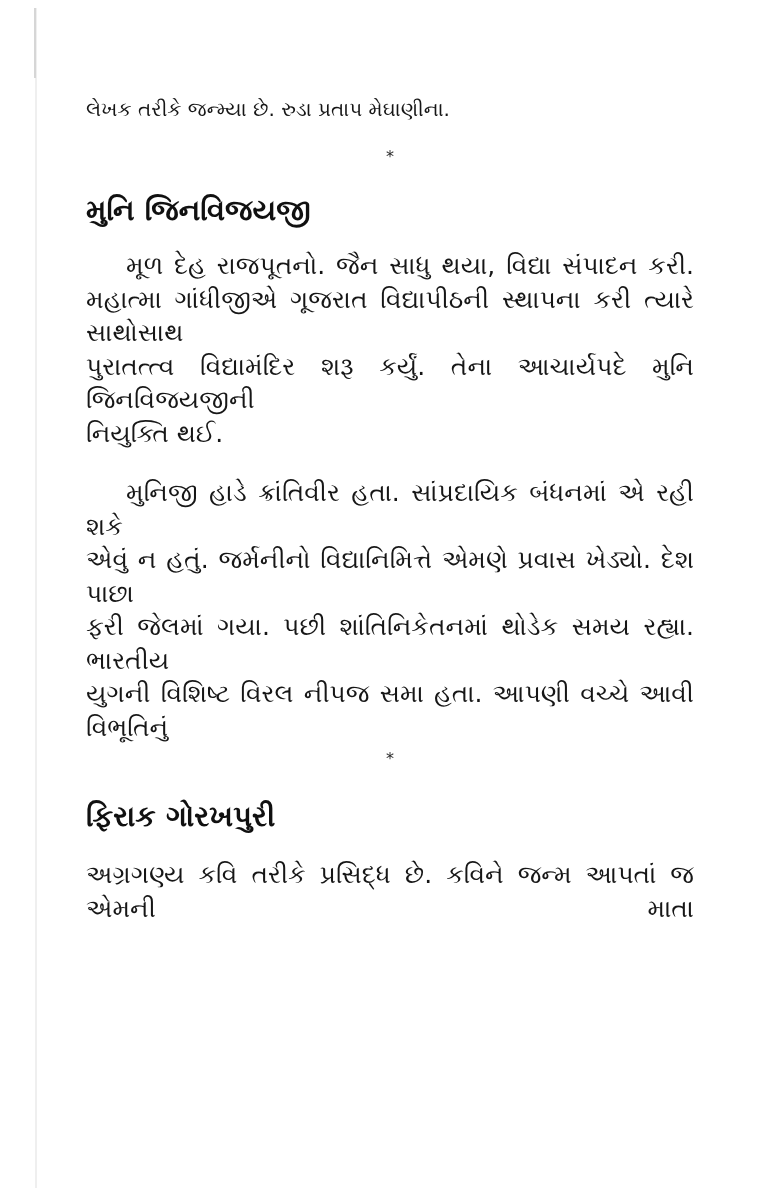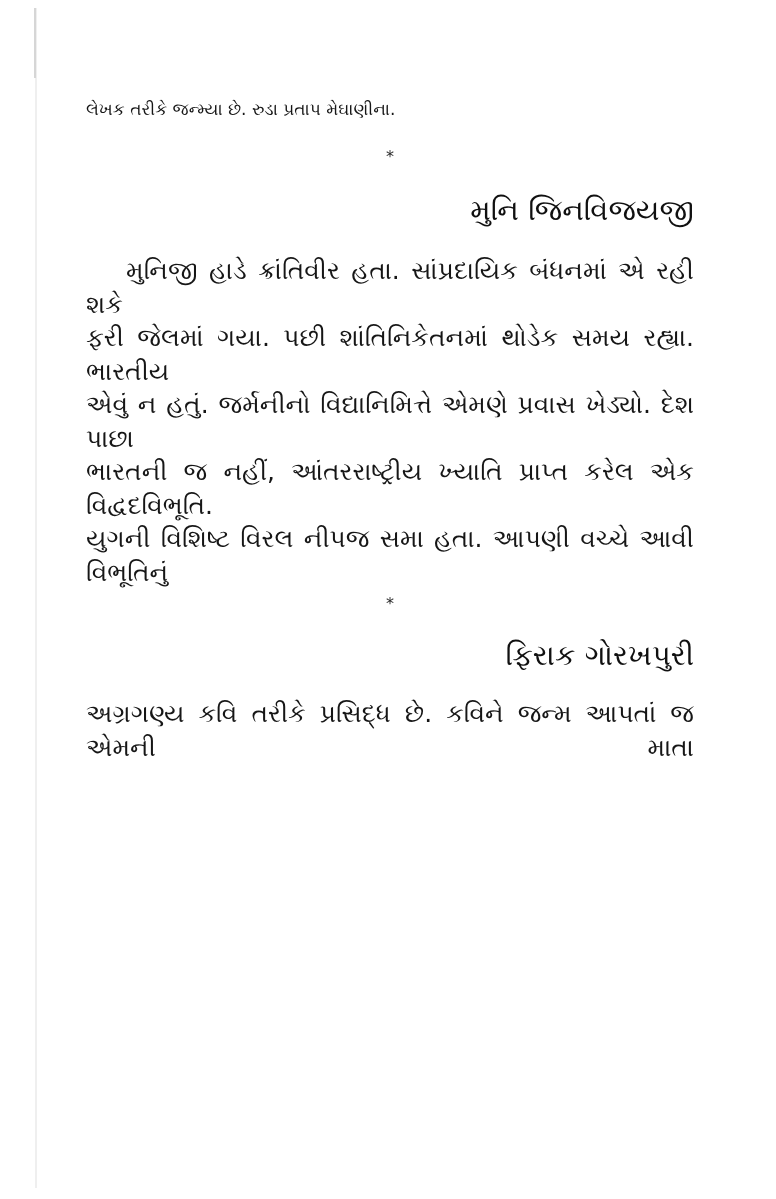--- a/index.html
+++ b/index.html
@@ -32,45 +32,45 @@
     top: 8px;
     width: 2px;
     height: 70px;
     background: #d6d6d6;
   }
   .content {
     position: relative;
     padding: 92px 82px 0 86px; 
   }
   .continuation {
-    font-size: 17px;
+    font-size: 20px;
     line-height: 34px;
     text-align: left;
   }
   .separator {
     margin-top: 22px;
     height: 18px;
     line-height: 18px;
     font-size: 16px;
     text-align: center;
     color: #2a2a2a;
   }
   .separator.second {
     margin-top: 6px;
   }
   .section-heading {
     margin: 26px 0 0 0;
     font-size: 29px;
     line-height: 36px;
-    font-weight: 400;
-    text-align: right;
+    font-weight: 700;
+    text-align: left;
     color: #101010;
   }
   .section-heading.second {
-    margin-top: 24px;
+    margin-top: 30px;
   }
   .para {
     margin-top: 21px;
     font-size: 25px;
   }
   .para.p2 { margin-top: 26px; }
   .para.p3 { margin-top: 24px; }
   .line {
     line-height: 33.5px;
     text-align: justify;
@@ -89,26 +89,31 @@
 
   <div class="content">
 
     <div class="continuation">લેખક તરીકે જન્મ્યા છે. રુડા પ્રતાપ મેઘાણીના.</div>
 
     <div class="separator">*</div>
 
     <div>
       <h2 class="section-heading">મુનિ જિનવિજયજી</h2>
 
+      <div class="para p1">
+          <div class="line indent">મૂળ દેહ રાજપૂતનો. જૈન સાધુ થયા, વિદ્યા સંપાદન કરી.</div>
+          <div class="line">મહાત્મા ગાંધીજીએ ગૂજરાત વિદ્યાપીઠની સ્થાપના કરી ત્યારે સાથોસાથ</div>
+          <div class="line">પુરાતત્ત્વ વિદ્યામંદિર શરૂ કર્યું. તેના આચાર્યપદે મુનિ જિનવિજયજીની</div>
+          <div class="line last-left">નિયુક્તિ થઈ.</div>
+        </div>
 
       <div class="para p2">
           <div class="line indent">મુનિજી હાડે ક્રાંતિવીર હતા. સાંપ્રદાયિક બંધનમાં એ રહી શકે</div>
+          <div class="line">એવું ન હતું. જર્મનીનો વિદ્યાનિમિત્તે એમણે પ્રવાસ ખેડ્યો. દેશ પાછા</div>
           <div class="line">ફરી જેલમાં ગયા. પછી શાંતિનિકેતનમાં થોડેક સમય રહ્યા. ભારતીય</div>
-          <div class="line">એવું ન હતું. જર્મનીનો વિદ્યાનિમિત્તે એમણે પ્રવાસ ખેડ્યો. દેશ પાછા</div>
-          <div class="line">ભારતની જ નહીં, આંતરરાષ્ટ્રીય ખ્યાતિ પ્રાપ્ત કરેલ એક વિદ્વદવિભૂતિ.</div>
           <div class="line">યુગની વિશિષ્ટ વિરલ નીપજ સમા હતા. આપણી વચ્ચે આવી વિભૂતિનું</div>
         </div>
     </div>
 
     <div class="separator second">*</div>
 
     <div>
       <h2 class="section-heading second">ફિરાક ગોરખપુરી</h2>
 
       <div class="para p3">

